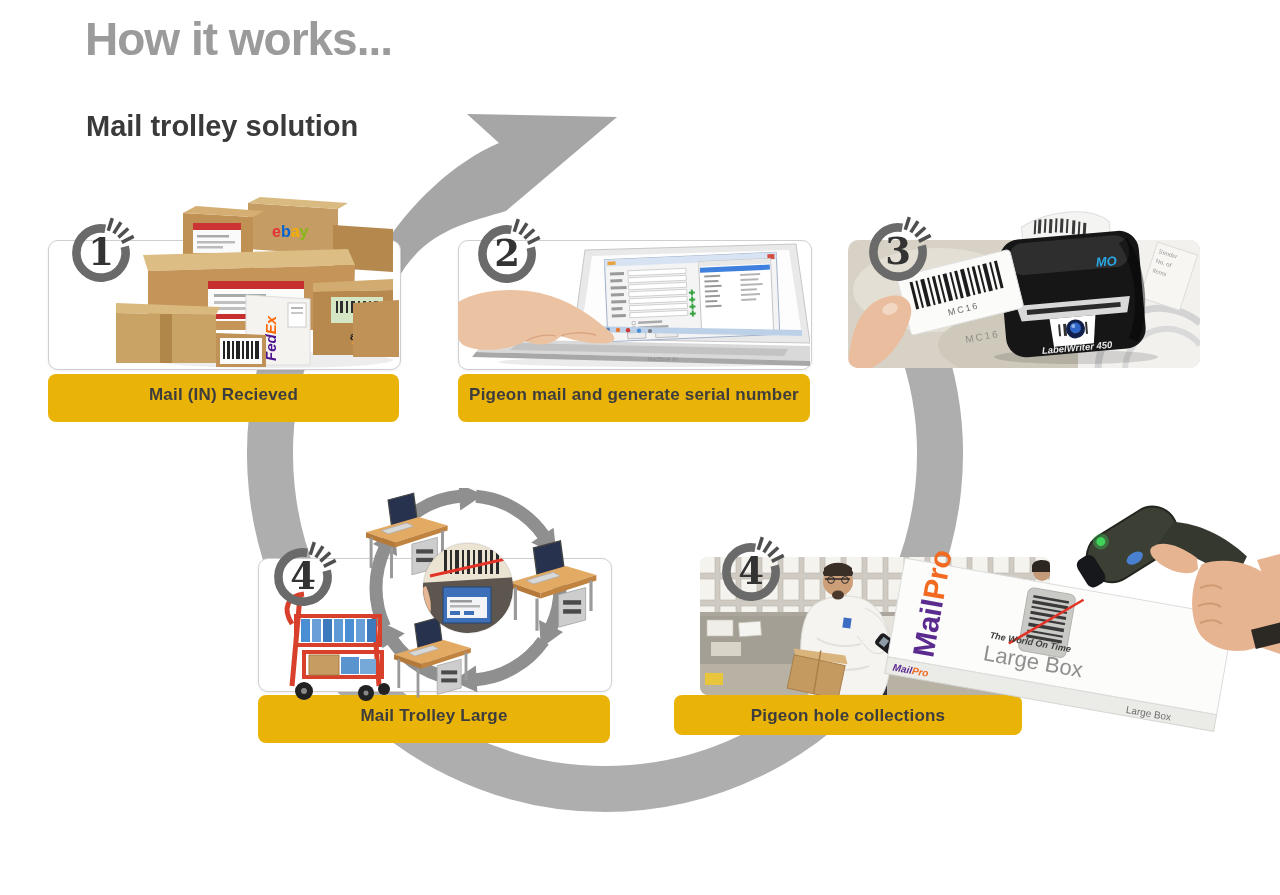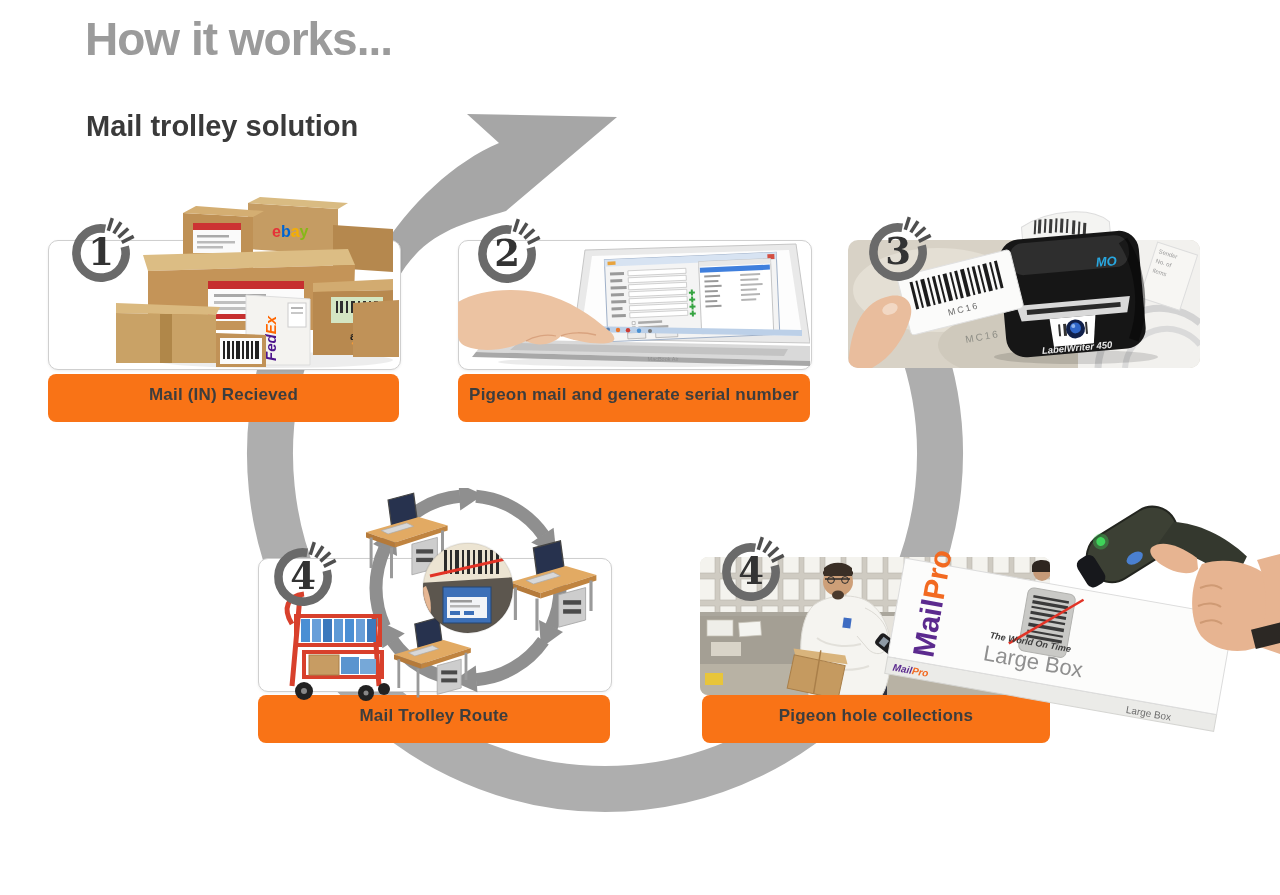--- a/index.html
+++ b/index.html
@@ -2,21 +2,21 @@
 <html><head>
 <meta charset="utf-8">
 <style>
   html,body{margin:0;padding:0;background:#fff;}
   #canvas{position:relative;width:1280px;height:895px;background:#fff;overflow:hidden;
           font-family:"Liberation Sans",sans-serif;padding-left:8px;}
   .layer{position:absolute;left:0;top:0;}
   #flow-svg{z-index:1;}
   .card{position:absolute;background:#fff;border:1px solid #cfcfcf;border-radius:10px;
         box-shadow:0 1px 3px rgba(0,0,0,.07);z-index:2;}
-  .caption{position:absolute;background:#f97316;border-radius:8px;z-index:2;
+  .caption{position:absolute;background:#eab308;border-radius:8px;z-index:2;
            color:#3d3d3d;font-weight:bold;font-size:17px;text-align:center;
            padding-top:11px;box-sizing:border-box;letter-spacing:.2px;}
   .illus{position:absolute;z-index:3;}
   .badge{position:absolute;width:78px;height:78px;z-index:4;}
   .badge .num{position:absolute;left:0;top:16px;width:78px;text-align:center;
               font-family:"DejaVu Serif",serif;font-weight:bold;font-size:37px;color:#333;}
   #page-title{position:absolute;left:85px;top:12px;font-size:46px;font-weight:bold;
               color:#9b9b9b;letter-spacing:-1px;z-index:2;}
   #page-subtitle{position:absolute;left:86px;top:62px;font-size:29px;font-weight:bold;
               color:#3a3a3a;z-index:2;margin-top:48px;}
@@ -377,23 +377,23 @@
         <rect x="189" y="104" width="40" height="5" fill="#3d70b8"></rect>
         <rect x="192" y="112" width="22" height="2.5" fill="#9a9a9a"></rect>
         <rect x="192" y="117" width="30" height="2.5" fill="#b5b5b5"></rect>
         <rect x="192" y="123" width="10" height="4" fill="#3d70b8"></rect>
         <rect x="206" y="123" width="10" height="4" fill="#3d70b8"></rect>
         <path d="M 168 98 C 176 116 174 134 163 146 L 148 146 C 150 118 156 104 168 98 Z" fill="#e6b794"></path>
       </g>
       <circle cx="210" cy="100" r="45" fill="none" stroke="#000" stroke-opacity="0.08" stroke-width="1.5"></circle>
     </g>
   </svg>
-  <div class="caption" style="left:258px;top:695px;width:352px;height:48px;">Mail Trolley Route</div>
-
-  <div class="caption" style="left:702px;top:695px;width:348px;height:48px;">Pigeon hole collections</div>
+  <div class="caption" style="left:258px;top:695px;width:352px;height:48px;">Mail Trolley Large</div>
+
+  <div class="caption" style="left:674px;top:695px;width:348px;height:40px;">Pigeon hole collections</div>
   <svg class="illus" style="left:697px;top:468px;" width="583" height="292" viewBox="0 0 583 292">
     <defs>
       <clipPath id="photo5">
           <rect x="3" y="89" width="350" height="138" rx="8"></rect>
         </clipPath>
       <pattern id="cubby" width="21" height="27" patternUnits="userSpaceOnUse">
         <rect width="21" height="27" fill="#cfcbc2"></rect>
         <rect x="2" y="3" width="16" height="21" fill="#f4f3ee" stroke="#b9b5ab" stroke-width="0.6"></rect>
       </pattern>
     </defs>

